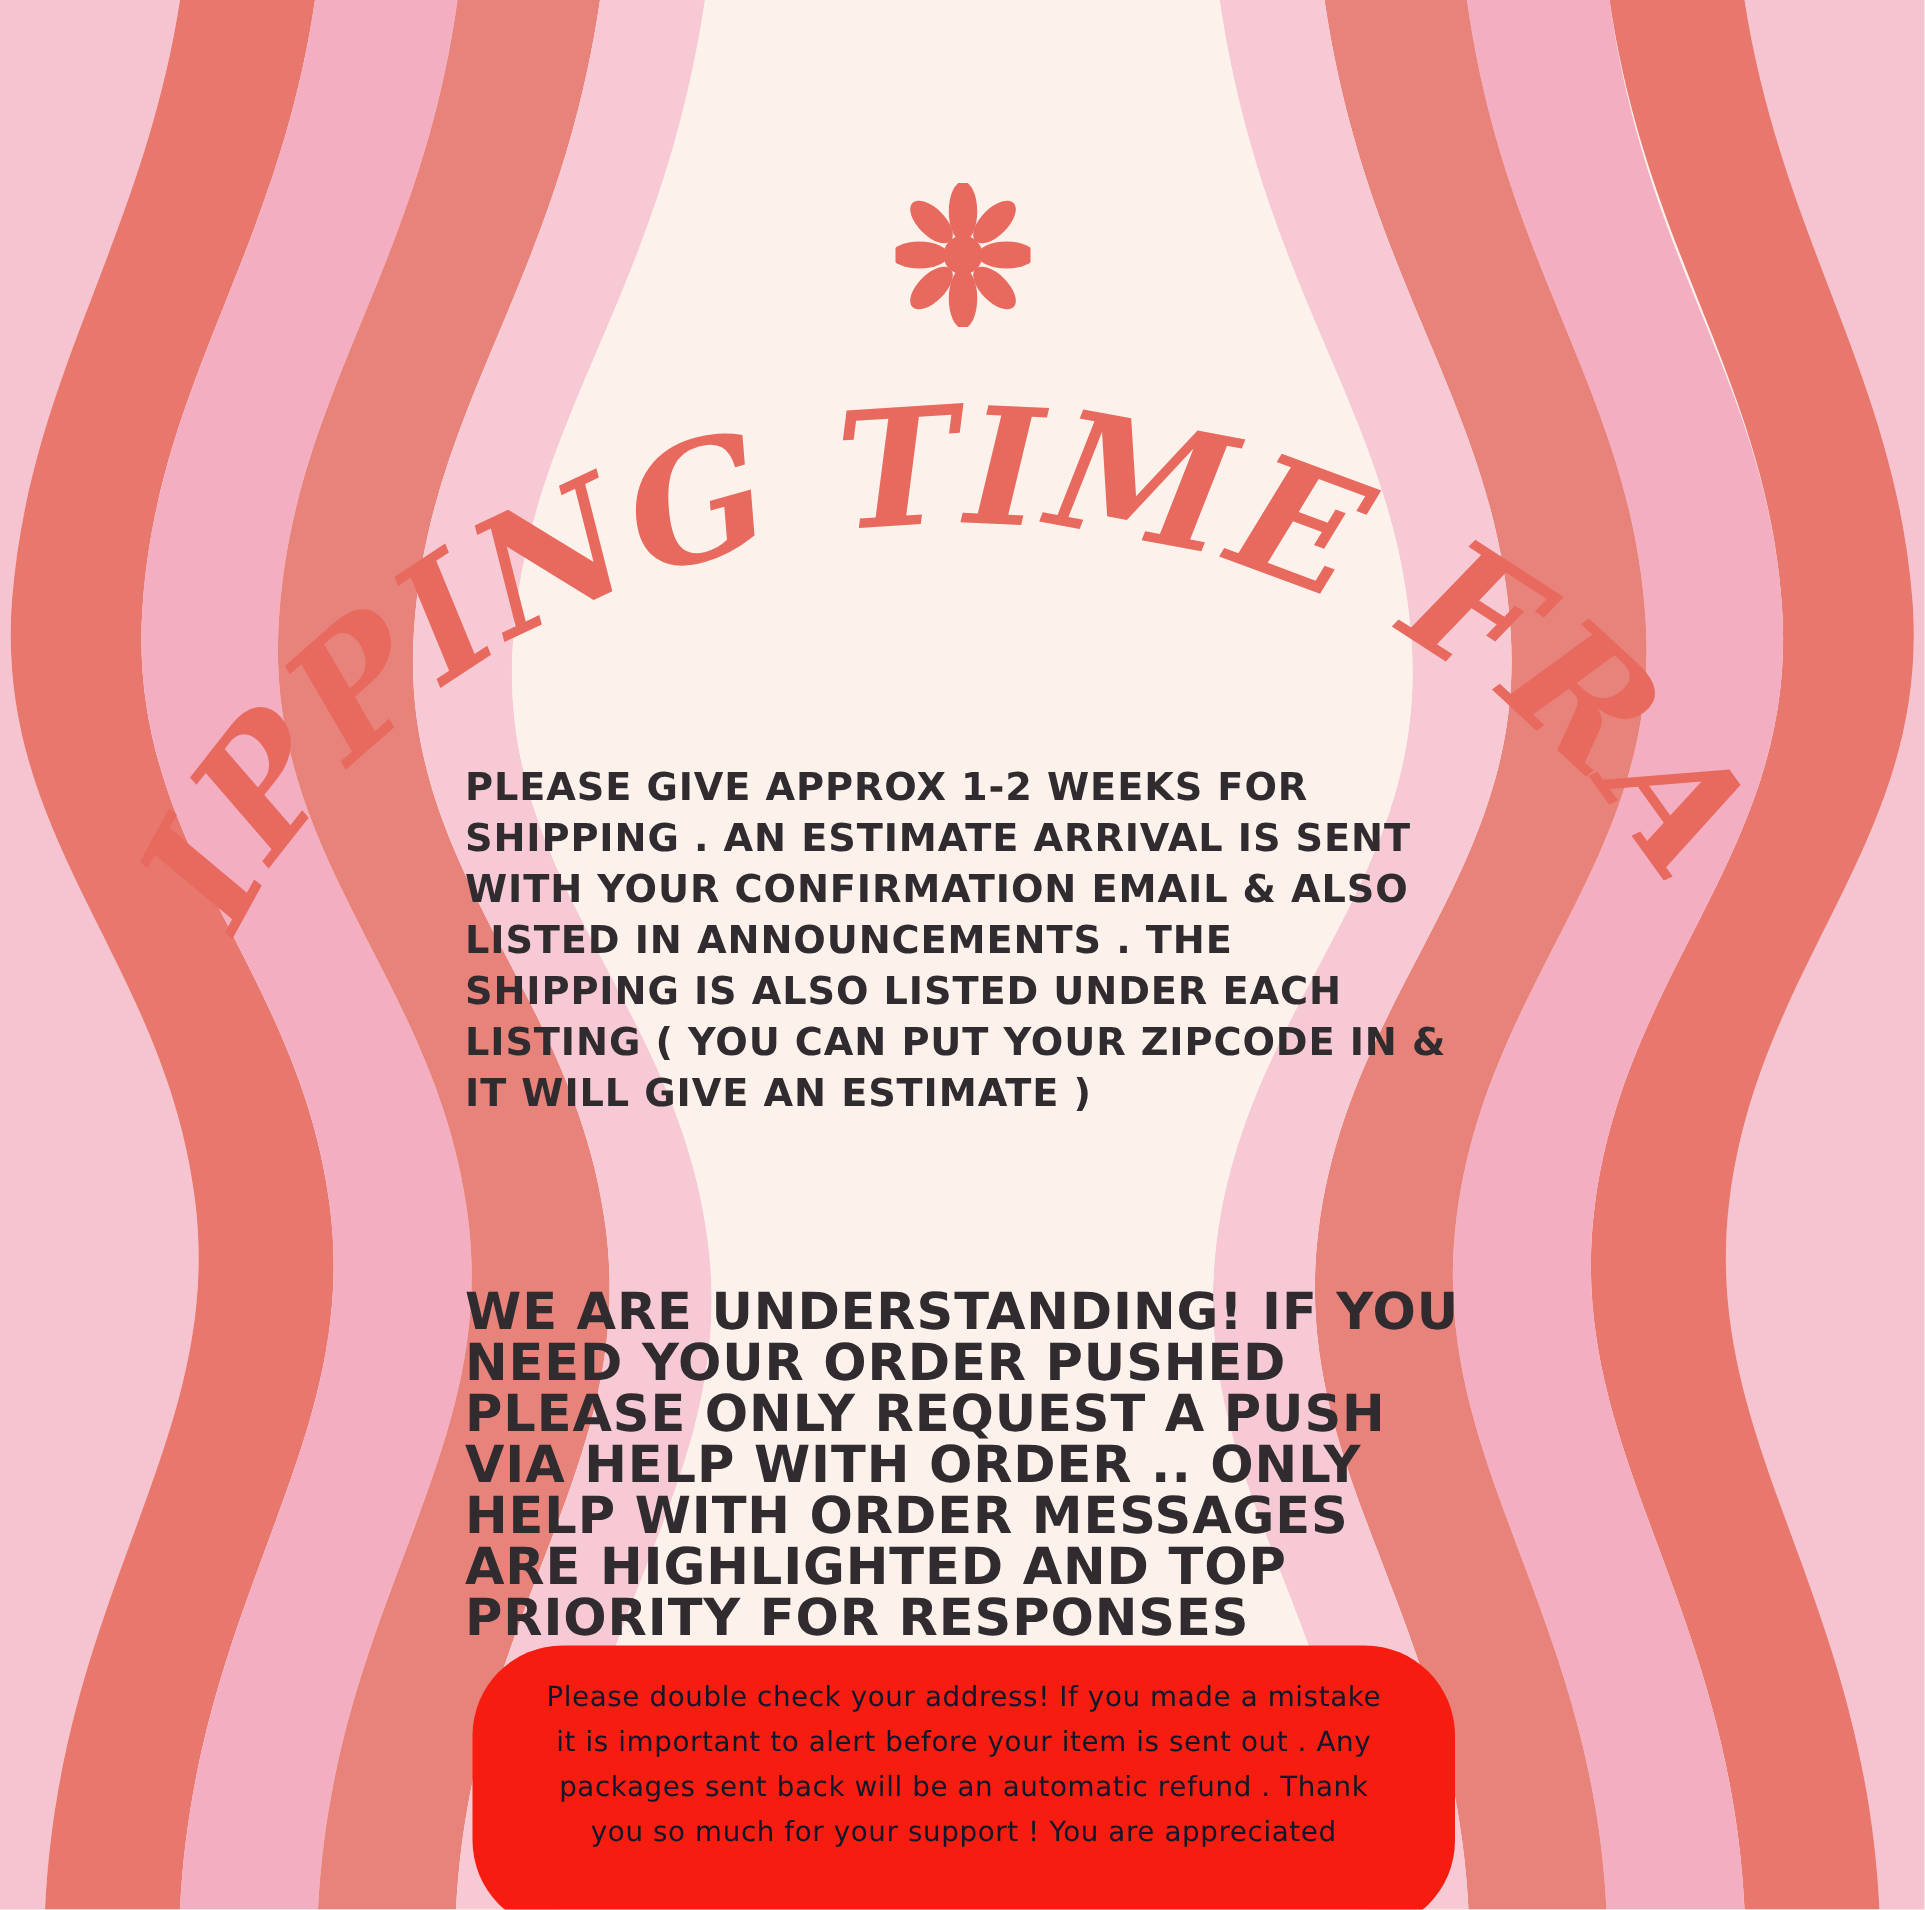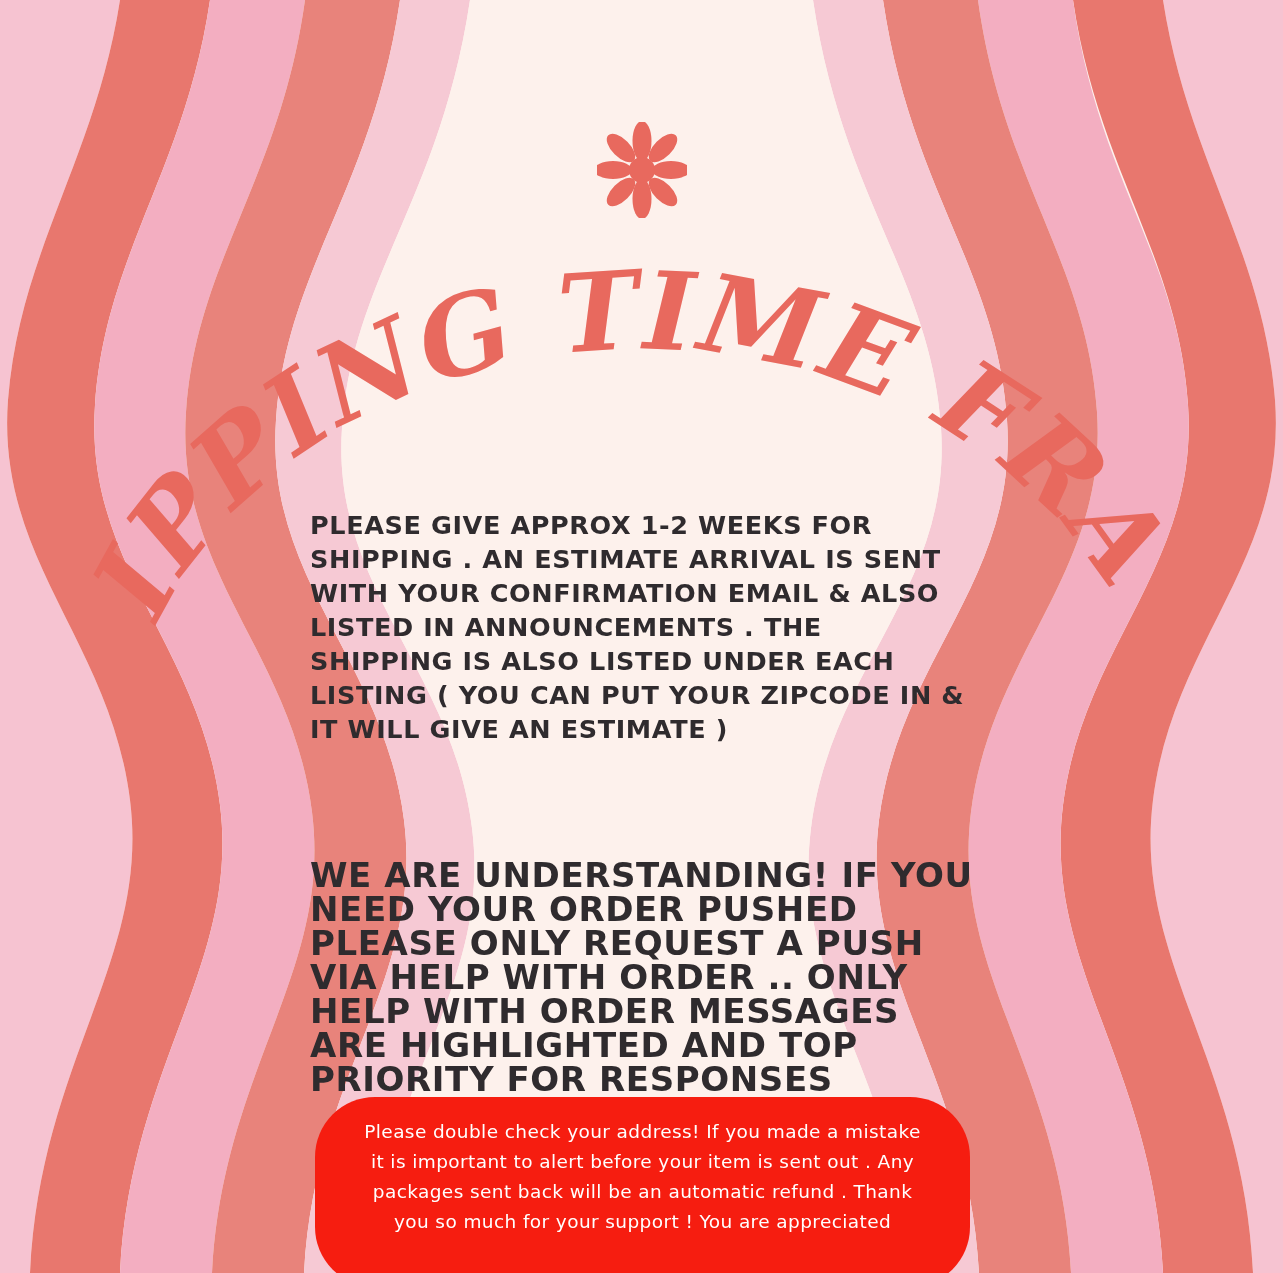--- a/index.html
+++ b/index.html
@@ -95,21 +95,21 @@
     background: #f61d10;
     border-radius: 60px;
     display: flex;
     align-items: flex-start;
     justify-content: center;
     box-sizing: border-box;
     padding: 20px 48px 0 48px;
   }
   #notice-text {
     text-align: center;
-    color: #ffffff;
+    color: #0f172a;
     font-family: "DejaVu Sans", sans-serif;
     font-size: 18.5px;
     line-height: 30px;
     letter-spacing: 0.4px;
   }
 </style>
 </head>
 <body>
 
 <div id="poster">

